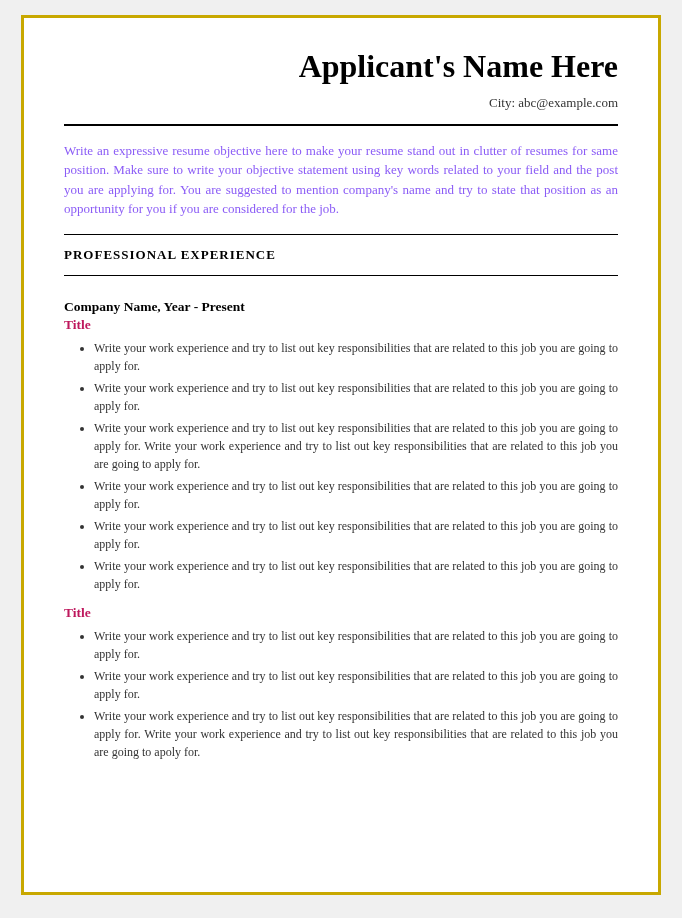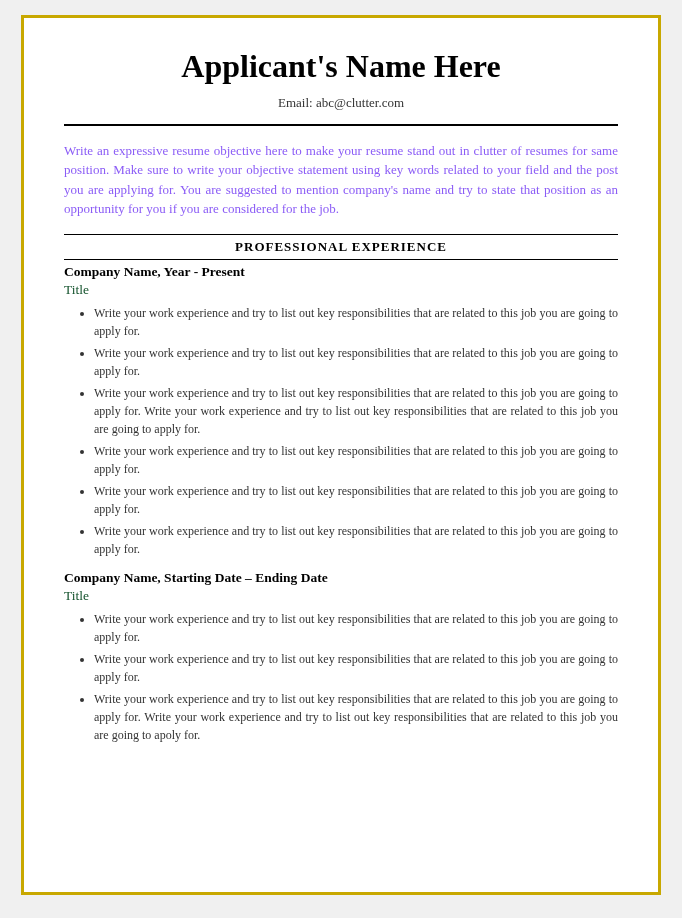--- a/index.html
+++ b/index.html
@@ -22,21 +22,21 @@
       width: 640px;
       min-height: 880px;
       background: #ffffff;
       border: 3px solid #c8a800;
       margin: 15px auto;
       padding: 30px 40px;
       position: relative;
     }
 
     .header-section {
-      text-align: center;
+      text-align: right;
       margin-bottom: 4px;
     }
 
     .applicant-name {
       font-size: 32px;
       font-weight: bold;
       color: #000;
       margin-bottom: 8px;
     }
 
@@ -54,48 +54,47 @@
 
     .objective-section {
       margin-bottom: 15px;
       font-size: 13px;
       color: #8b5cf6;
       line-height: 1.5;
       text-align: justify;
     }
 
     .section-header {
-      text-align: center;
       font-size: 13px;
       font-weight: bold;
       letter-spacing: 1px;
-      padding: 4px 0;
+      padding: 12px 0;
       border-top: 1.5px solid #000;
       border-bottom: 1.5px solid #000;
-      margin-bottom: 4px;
+      margin-bottom: 23px;
     }
 
     .experience-section {
     }
 
     .company-entry {
       margin-bottom: 12px;
     }
 
     .company-name {
       font-size: 13.5px;
       font-weight: bold;
       color: #000;
       margin-bottom: 2px;
     }
 
     .job-title {
       font-size: 13.5px;
-      font-weight: normal;
-      color: #14532d;
+      font-weight: bold;
+      color: #be185d;
       margin-bottom: 6px;
     }
 
     .responsibilities-list {
       margin-left: 20px;
       padding-left: 10px;
     }
 
     .responsibilities-list li {
       font-size: 12px;
@@ -106,21 +105,21 @@
     }
   </style>
 </head>
 <body>
 
 <div class="resume-container">
 
   <div class="header-section">
     <div class="applicant-name">Applicant's Name Here</div>
     <div class="contact-info">
-      <div>Email: abc@clutter.com</div>
+      <div>City: abc@example.com</div>
     </div>
   </div>
 
   <hr class="header-divider">
 
   <div class="objective-section">
     <p>Write an expressive resume objective here to make your resume stand out in clutter of resumes for same position. Make sure to write your objective statement using key words related to your field and the post you are applying for. You are suggested to mention company's name and try to state that position as an opportunity for you if you are considered for the job.</p>
   </div>
 
   <div class="section-header">PROFESSIONAL EXPERIENCE</div>
@@ -134,21 +133,20 @@
         <li>Write your work experience and try to list out key responsibilities that are related to this job you are going to apply for.</li>
         <li>Write your work experience and try to list out key responsibilities that are related to this job you are going to apply for.</li>
         <li>Write your work experience and try to list out key responsibilities that are related to this job you are going to apply for. Write your work experience and try to list out key responsibilities that are related to this job you are going to apply for.</li>
         <li>Write your work experience and try to list out key responsibilities that are related to this job you are going to apply for.</li>
         <li>Write your work experience and try to list out key responsibilities that are related to this job you are going to apply for.</li>
         <li>Write your work experience and try to list out key responsibilities that are related to this job you are going to apply for.</li>
       </ul>
     </div>
 
     <div class="company-entry">
-      <div class="company-name">Company Name, Starting Date – Ending Date</div>
       <div class="job-title">Title</div>
       <ul class="responsibilities-list">
         <li>Write your work experience and try to list out key responsibilities that are related to this job you are going to apply for.</li>
         <li>Write your work experience and try to list out key responsibilities that are related to this job you are going to apply for.</li>
         <li>Write your work experience and try to list out key responsibilities that are related to this job you are going to apply for. Write your work experience and try to list out key responsibilities that are related to this job you are going to apoly for.</li>
       </ul>
     </div>
 
   </div>
 </div>

